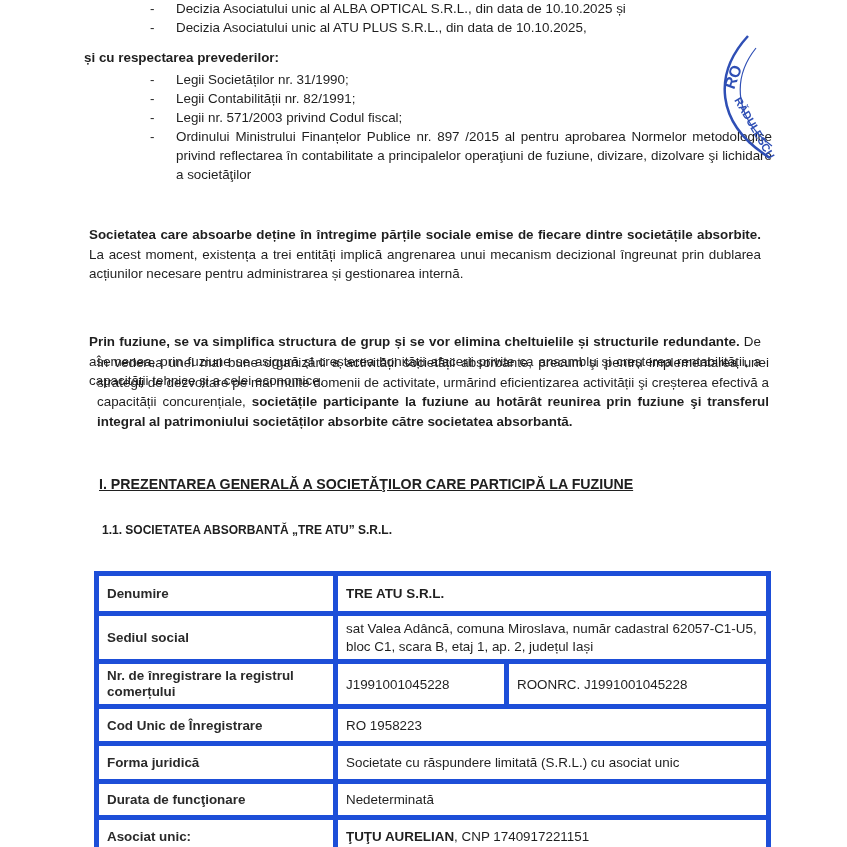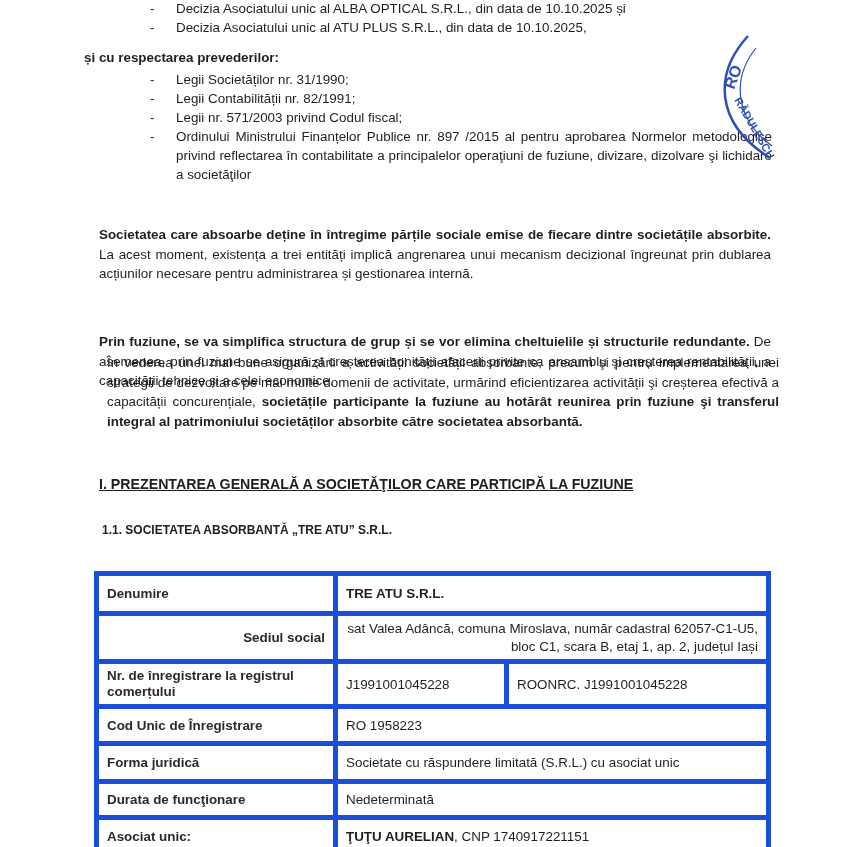--- a/index.html
+++ b/index.html
@@ -4,21 +4,21 @@
 <style>
   html, body { margin: 0; padding: 0; background: #ffffff; }
   body { width: 847px; height: 847px; overflow: hidden; position: relative;
          font-family: "Liberation Sans", sans-serif; color: #1f1f1f; font-size: 13.4px; }
   .page { position: absolute; left: 0; top: 0; width: 847px; height: 847px; }
   .abs { position: absolute; }
   .bullet-list { position: absolute; left: 150px; margin: 0; padding: 0; list-style: none; }
   .bullet-list li { position: relative; padding-left: 26px; line-height: 19px; }
   .bullet-list li .dash { position: absolute; left: 0; top: 0; }
   .b { font-weight: bold; }
-  .para { position: absolute; left: 99px; width: 672px; line-height: 19.5px; text-align: justify; margin: 0; }
+  .para { position: absolute; left: 89px; width: 672px; line-height: 19.5px; text-align: justify; margin: 0; }
   .heading-1 { position: absolute; left: 99px; top: 476px; font-weight: bold; text-decoration: underline; font-size: 14.2px; color: #202020; text-align: center; }
   .heading-2 { position: absolute; left: 102px; top: 523px; font-weight: bold; font-size: 12px; color: #202020; }
   table.info { position: absolute; left: 94px; top: 571px; width: 677px; border-collapse: collapse; font-size: 13.4px; }
   table.info td { border: 5px solid #1d4ed8; padding: 0 8px; vertical-align: middle; }
   table.info td.lbl { width: 218px; font-weight: bold; color: #2a2a2a; }
   .stamp { position: absolute; left: 720px; top: 28px; width: 90px; height: 140px; }
 </style>
 </head>
 <body>
 
@@ -53,21 +53,21 @@
 
   <div class="heading-1">I.  PREZENTAREA GENERALĂ A SOCIETĂŢILOR CARE PARTICIPĂ LA FUZIUNE</div>
   <div class="heading-2">1.1. SOCIETATEA ABSORBANTĂ „TRE ATU” S.R.L.</div>
 
   <table class="info">
     <tbody>
         <tr style="height:40px;">
       <td class="lbl">Denumire</td>
       <td colspan="2" class="b">TRE ATU S.R.L.</td>
     </tr>
-    <tr style="height:48px;text-align:right;">
+    <tr style="height:48px;">
       <td class="lbl">Sediul social</td>
       <td colspan="2" style="line-height:18px;">sat Valea Adâncă, comuna Miroslava, număr cadastral 62057-C1-U5, bloc C1, scara B, etaj 1, ap. 2, județul Iași</td>
     </tr>
     <tr style="height:45px;">
       <td class="lbl" style="line-height:16px;">Nr. de înregistrare la registrul comerțului</td>
       <td style="width:150px;">J1991001045228</td>
       <td>ROONRC. J1991001045228</td>
     </tr>
     <tr style="height:37px;">
       <td class="lbl">Cod Unic de Înregistrare</td>

